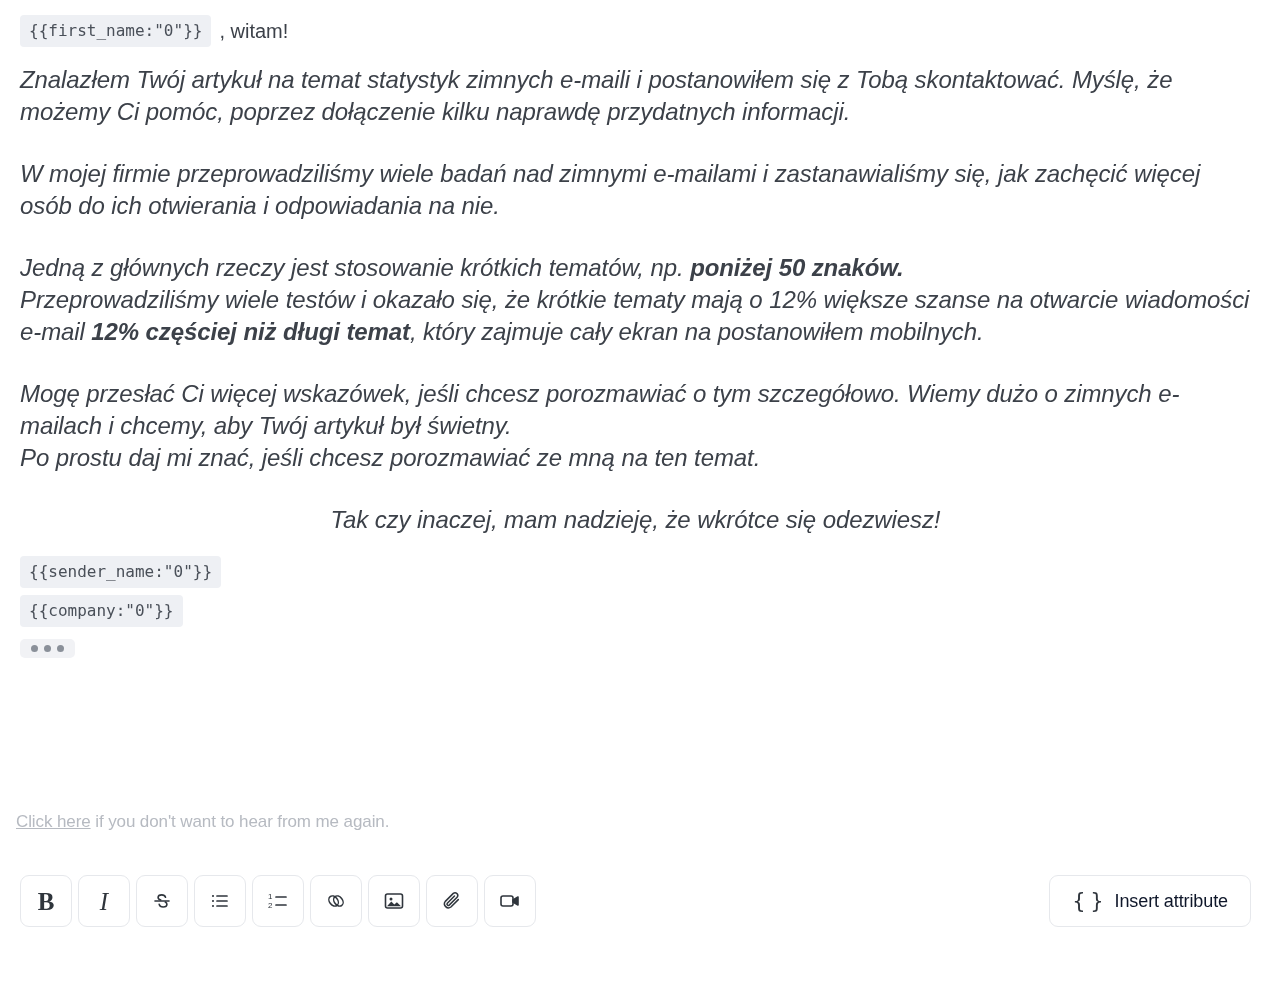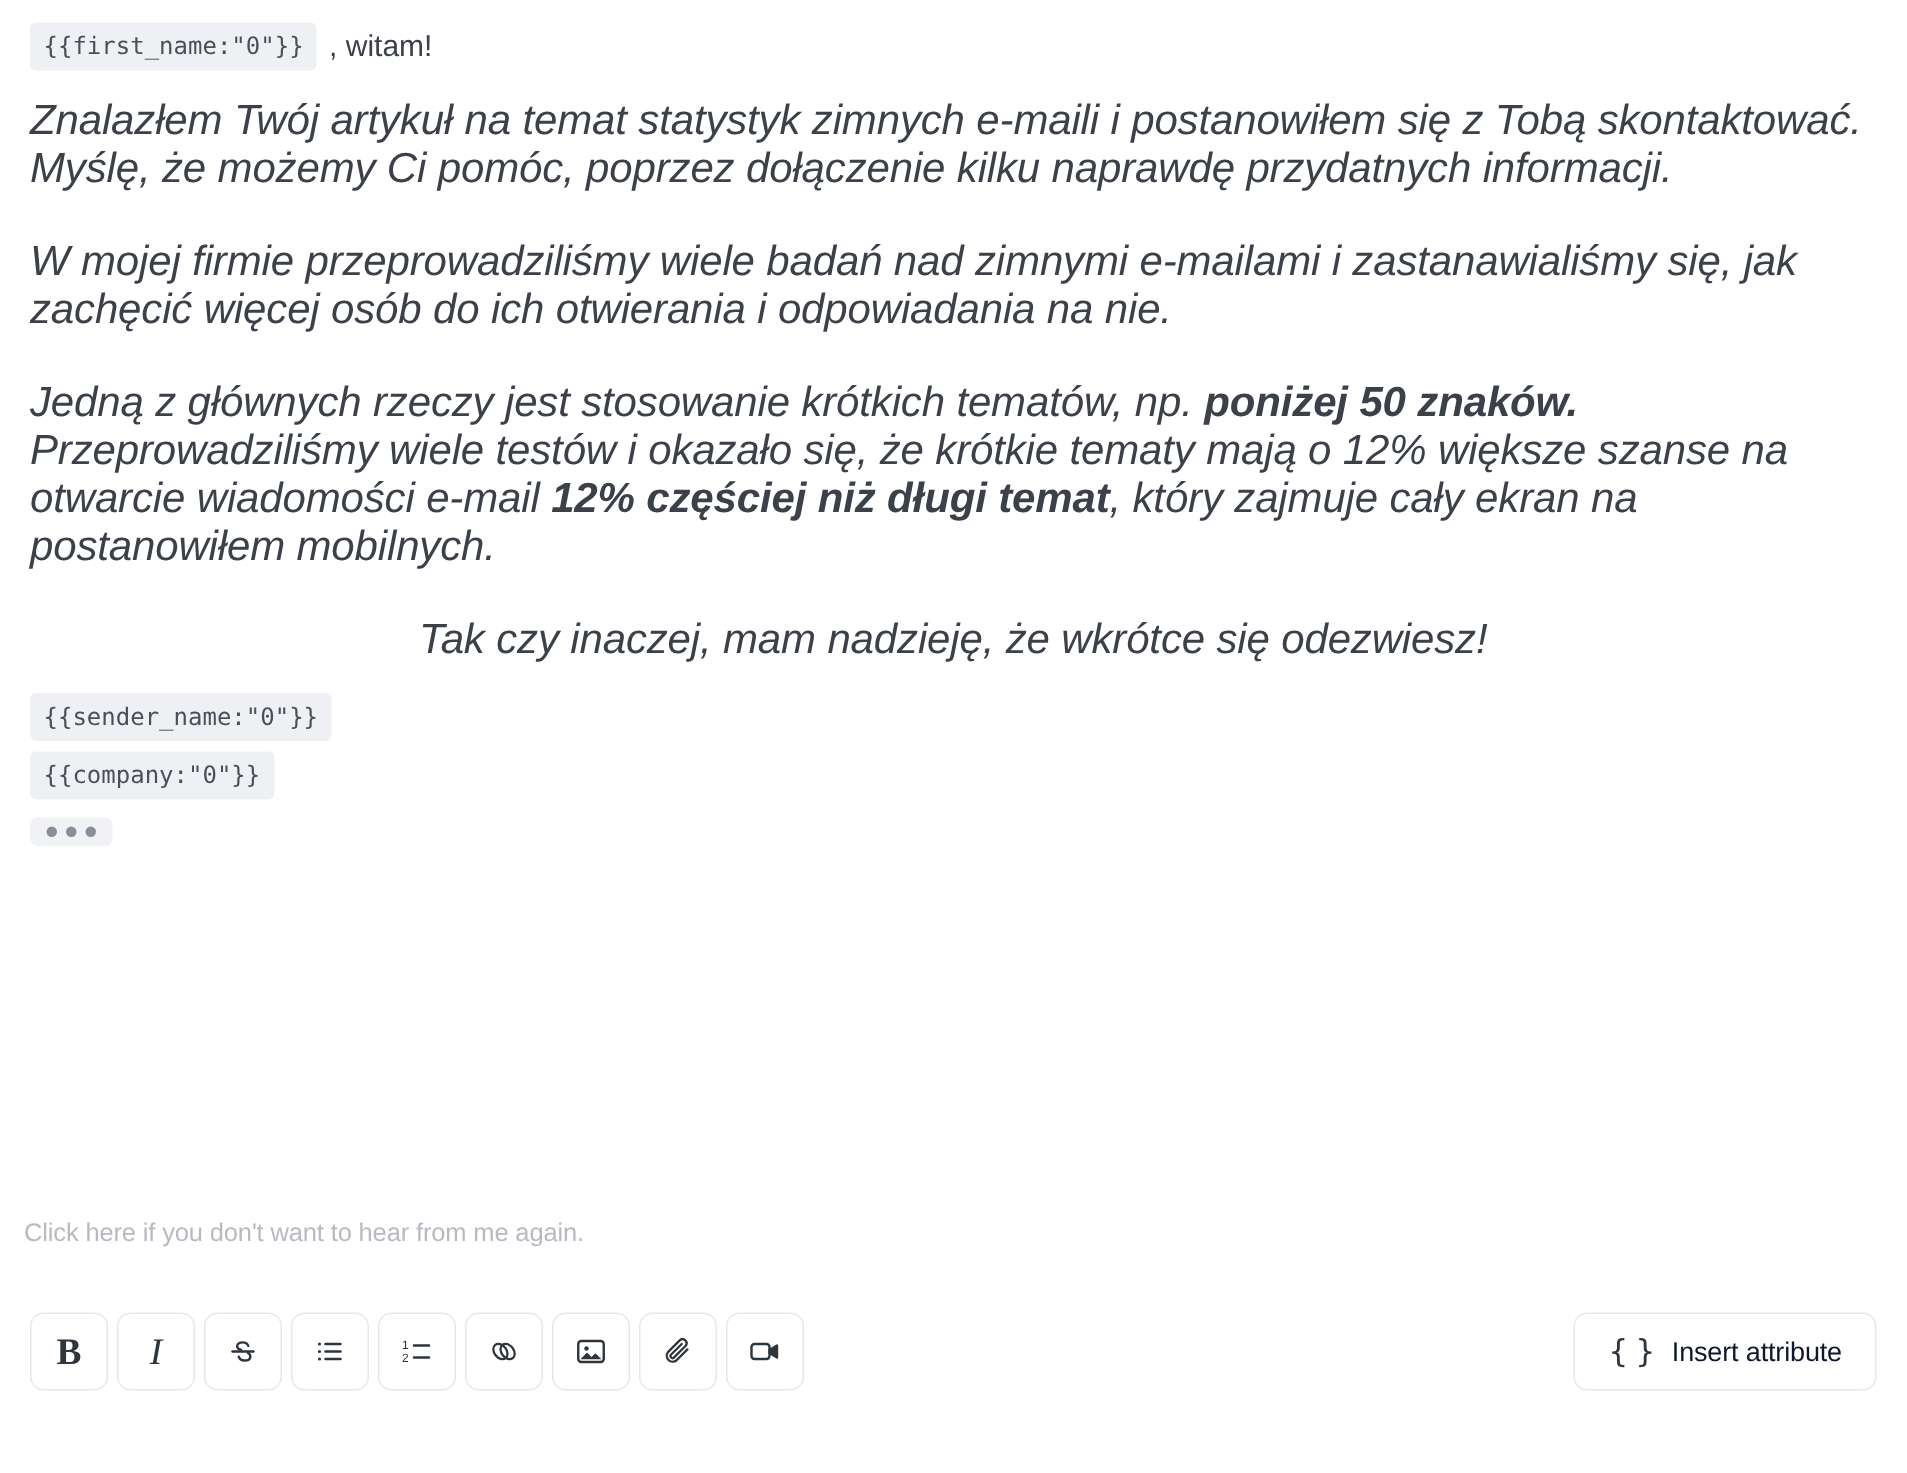--- a/index.html
+++ b/index.html
@@ -29,21 +29,21 @@
     position: absolute;
     left: 0;
     top: 0;
     width: 1271px;
     padding: 14px 20px 0 20px;
     box-sizing: border-box;
   }
 
   .para {
     font-style: italic;
-    font-size: 28px;
+    font-size: 24px;
     line-height: 32px;
     color: #3c4149;
     margin: 0 0 30px 0;
     letter-spacing: -0.1px;
   }
   .para.tight { margin-bottom: 0; text-align: center; }
   .para:last-child { margin-bottom: 0; }
 
   .para b, .para strong {
     font-weight: bold;
@@ -101,20 +101,21 @@
   .unsubscribe {
     position: absolute;
     left: 16px;
     top: 810px;
     font-size: 17px;
     line-height: 24px;
     color: #b6bac1;
     letter-spacing: -0.1px;
   }
   .unsubscribe .click-here {
+    text-decoration: underline;
     color: #b6bac1;
     cursor: pointer;
   }
 
   
   .toolbar {
     position: absolute;
     left: 0;
     top: 866px;
     width: 1271px;
@@ -201,20 +202,23 @@
 
     <p class="para">
       <span>W mojej firmie przeprowadziliśmy wiele badań nad zimnymi e-mailami i zastanawialiśmy się, jak zachęcić więcej osób do ich otwierania i odpowiadania na nie.</span>
     </p>
 
     <p class="para">
       <span>Jedną z głównych rzeczy jest stosowanie krótkich tematów, np. </span><b>poniżej 50 znaków.</b><span><br>Przeprowadziliśmy wiele testów i okazało się, że krótkie tematy mają o 12% większe szanse na otwarcie wiadomości e-mail </span><b>12% częściej niż długi temat</b><span>, który zajmuje cały ekran na postanowiłem mobilnych.</span>
     </p>
 
 
+    <p class="para">
+      <span>Mogę przesłać Ci więcej wskazówek, jeśli chcesz porozmawiać o tym szczegółowo. Wiemy dużo o zimnych e-mailach i chcemy, aby Twój artykuł był świetny.<br>Po prostu daj mi znać, jeśli chcesz porozmawiać ze mną na ten temat.</span>
+    </p>
 
     <p class="para tight">
       <span>Tak czy inaczej, mam nadzieję, że wkrótce się odezwiesz!</span>
     </p>
 
     <div class="sig-block">
       <div class="sig-line">
         <span class="token-chip">{{sender_name:"0"}}</span>
       </div>
       <div class="sig-line">

